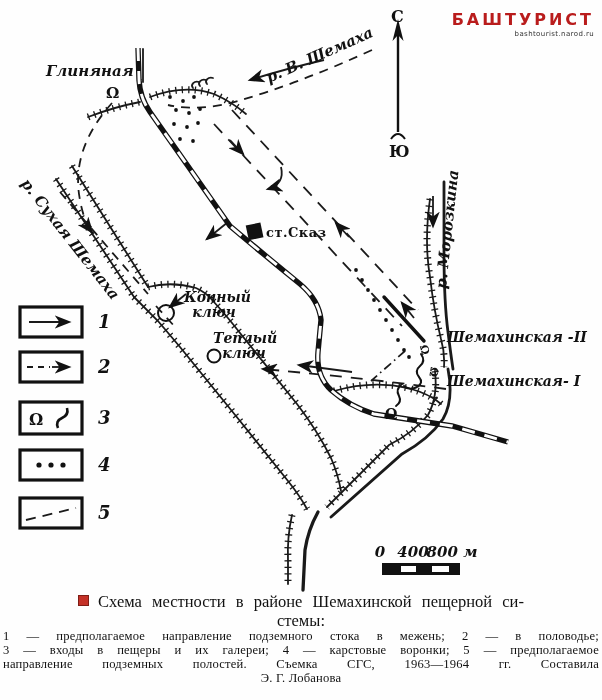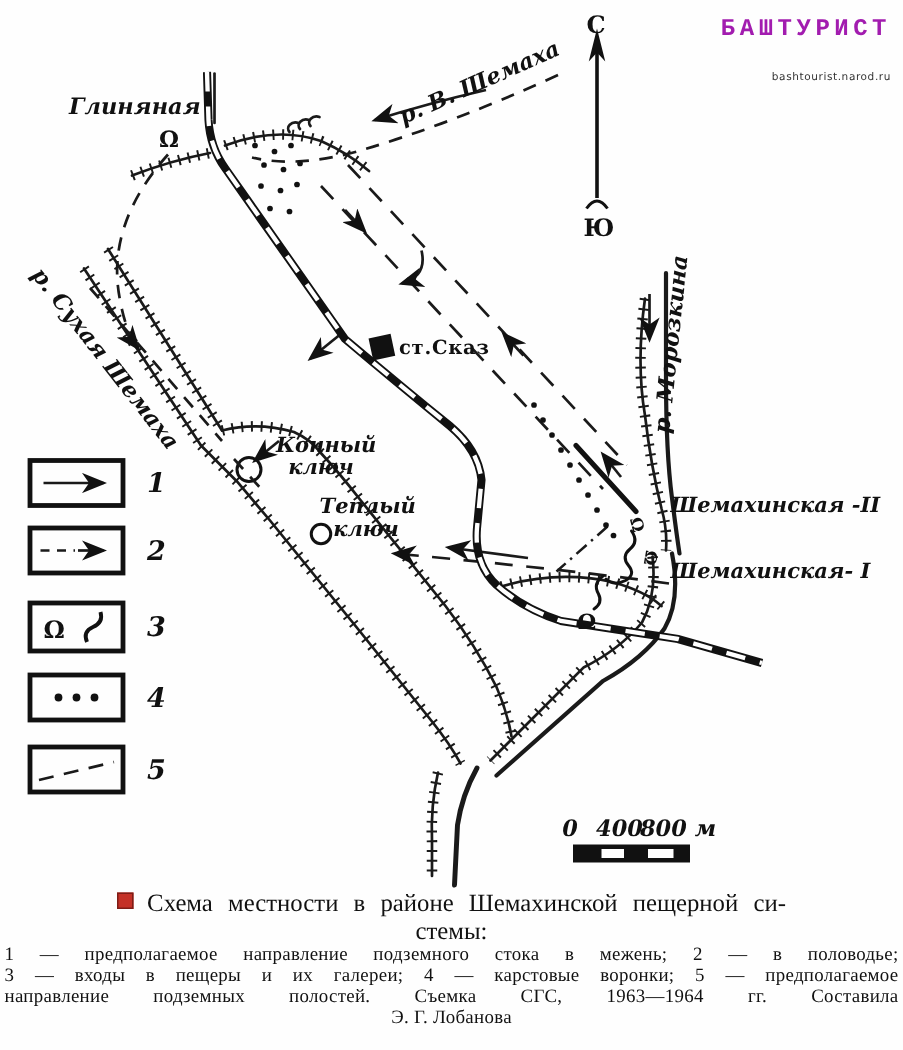--- a/index.html
+++ b/index.html
@@ -27,22 +27,22 @@
   .comptxt{font-family:"DejaVu Serif",serif;font-weight:700;font-size:16px;fill:#111;}
   
   .mlabel{position:absolute;font-style:italic;font-weight:600;font-size:15px;line-height:1.05;
           white-space:nowrap;color:#111;}
   .mlabel.small{font-size:14px;}
   .center{text-align:center;}
   .station{font-style:normal;font-weight:700;font-size:13px;letter-spacing:.5px;}
   
   .watermark{position:absolute;top:10px;right:8px;text-align:right;
              font-family:"DejaVu Sans",sans-serif;}
-  .wm-title{font-weight:700;font-size:16px;letter-spacing:3px;color:#a21caf;font-family:Liberation Mono, monospace;}
-  .wm-sub{font-size:7px;letter-spacing:.4px;color:#333;margin-top:19px;}
+  .wm-title{font-weight:700;font-size:16px;letter-spacing:3px;color:#b91c1c;}
+  .wm-sub{font-size:7px;letter-spacing:.4px;color:#333;margin-top:1px;}
   
   .caption{position:absolute;left:0;right:0;top:592px;text-align:center;
            font-family:"Liberation Serif",serif;font-size:16.5px;word-spacing:6px;color:#111;}
   .caption .bullet{display:inline-block;width:9px;height:9px;background:#c43127;
            border:1px solid #7e1d16;margin-right:9px;vertical-align:1px;}
   .caption2{position:absolute;left:0;right:0;top:611px;text-align:center;
            font-family:"Liberation Serif",serif;font-size:16.5px;color:#111;}
   .foot{position:absolute;left:3px;right:3px;font-family:"Liberation Serif",serif;
         font-size:12.6px;letter-spacing:.2px;color:#111;}
   .foot.j{text-align:justify;text-align-last:justify;}

